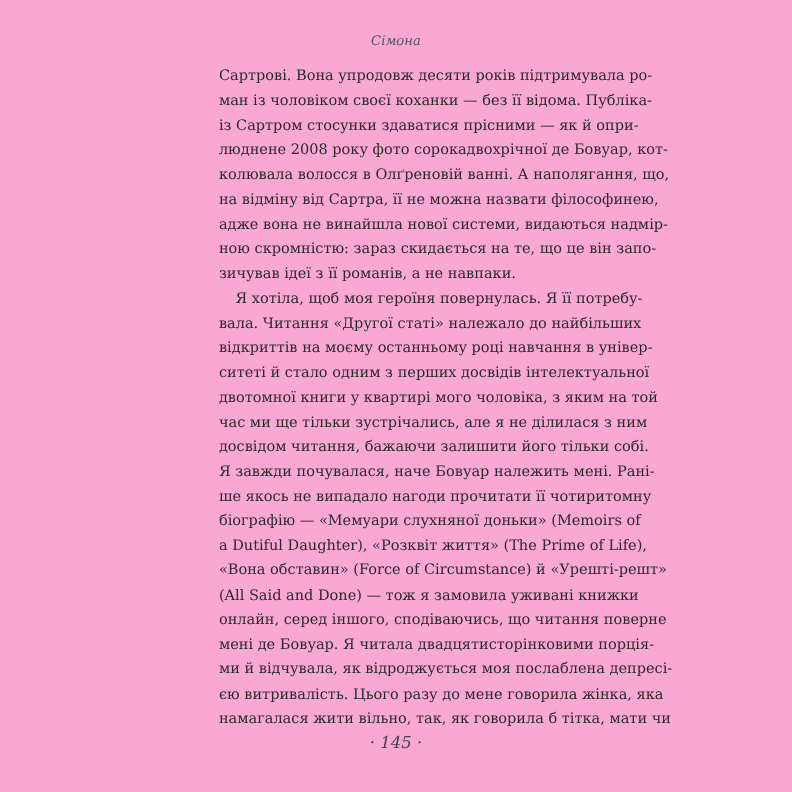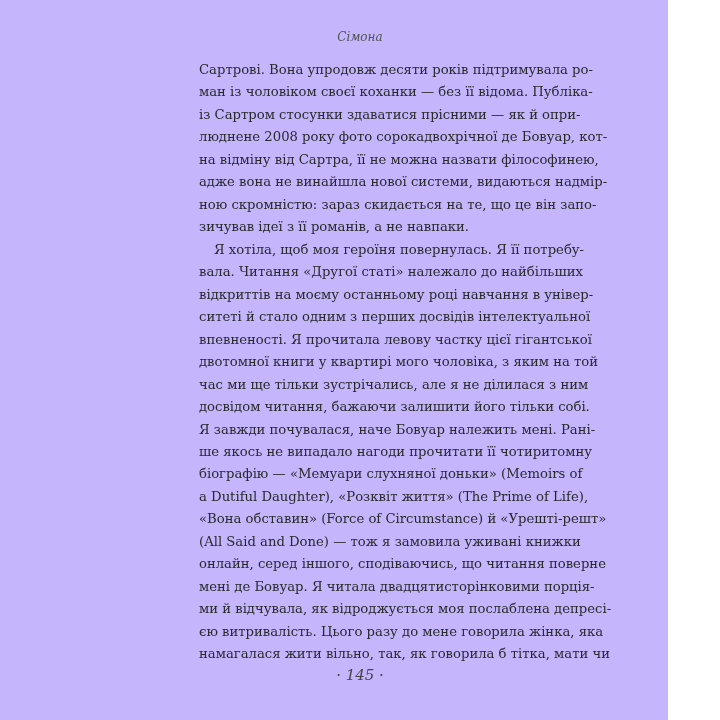--- a/index.html
+++ b/index.html
@@ -1,17 +1,17 @@
 <!DOCTYPE html>
 <html><head>
   <meta charset="utf-8">
   <style>
     html, body { margin: 0; padding: 0; background: #ffffff; }
     body { width: 720px; height: 720px; position: relative; overflow: hidden; }
-    .page { position: absolute; left: 0; top: 0; width: 668px; height: 720px; background: #c4b5fd; }
+    .page { position: absolute; left: 0; top: 0; width: 720px; height: 720px; background: #f9a8d4; }
     .running-head {
       position: absolute; top: 30px; left: 0; width: 720px; text-align: center;
       font-family: "DejaVu Serif", serif; font-style: italic; font-size: 12px; color: #555;
     }
     .body-text {
       position: absolute; top: 59px; left: 199px; width: 331px;
       font-family: "DejaVu Serif", serif; font-size: 13.2px; line-height: 22.48px; color: #2a2a2a;
     }
     .line { display: block; white-space: nowrap; text-align: justify; text-align-last: justify; height: 22.48px; overflow: visible; }
     .line.last { text-align-last: left; }
@@ -26,31 +26,31 @@
 
 <div class="page">
   <div class="running-head">Сімона</div>
 
   <div class="body-text">
     <div id="p0">
         <span class="line">Сартрові. Вона упродовж десяти років підтримувала ро-</span>
         <span class="line">ман із чоловіком своєї коханки — без її відома. Публіка-</span>
         <span class="line">із Сартром стосунки здаватися прісними — як й опри-</span>
         <span class="line">люднене 2008 року фото сорокадвохрічної де Бовуар, кот-</span>
+        <span class="line">колювала волосся в Олґреновій ванні. А наполягання, що,</span>
         <span class="line">на відміну від Сартра, її не можна назвати філософинею,</span>
         <span class="line">адже вона не винайшла нової системи, видаються надмір-</span>
         <span class="line">ною скромністю: зараз скидається на те, що це він запо-</span>
         <span class="line last">зичував ідеї з її романів, а не навпаки.</span>
       </div>
     <div id="p1">
         <span class="line indent">Я хотіла, щоб моя героїня повернулась. Я її потребу-</span>
         <span class="line">вала. Читання «Другої статі» належало до найбільших</span>
         <span class="line">відкриттів на моєму останньому році навчання в універ-</span>
         <span class="line">ситеті й стало одним з перших досвідів інтелектуальної</span>
-        <span class="line">впевненості. Я прочитала левову частку цієї гігантської</span>
         <span class="line">двотомної книги у квартирі мого чоловіка, з яким на той</span>
         <span class="line">час ми ще тільки зустрічались, але я не ділилася з ним</span>
         <span class="line">досвідом читання, бажаючи залишити його тільки собі.</span>
         <span class="line">Я завжди почувалася, наче Бовуар належить мені. Рані-</span>
         <span class="line">ше якось не випадало нагоди прочитати її чотиритомну</span>
         <span class="line">біографію — «Мемуари слухняної доньки» (Memoirs of</span>
         <span class="line">a Dutiful Daughter), «Розквіт життя» (The Prime of Life),</span>
         <span class="line">«Вона обставин» (Force of Circumstance) й «Урешті-решт»</span>
         <span class="line">(All Said and Done) — тож я замовила уживані книжки</span>
         <span class="line">онлайн, серед іншого, сподіваючись, що читання поверне</span>

